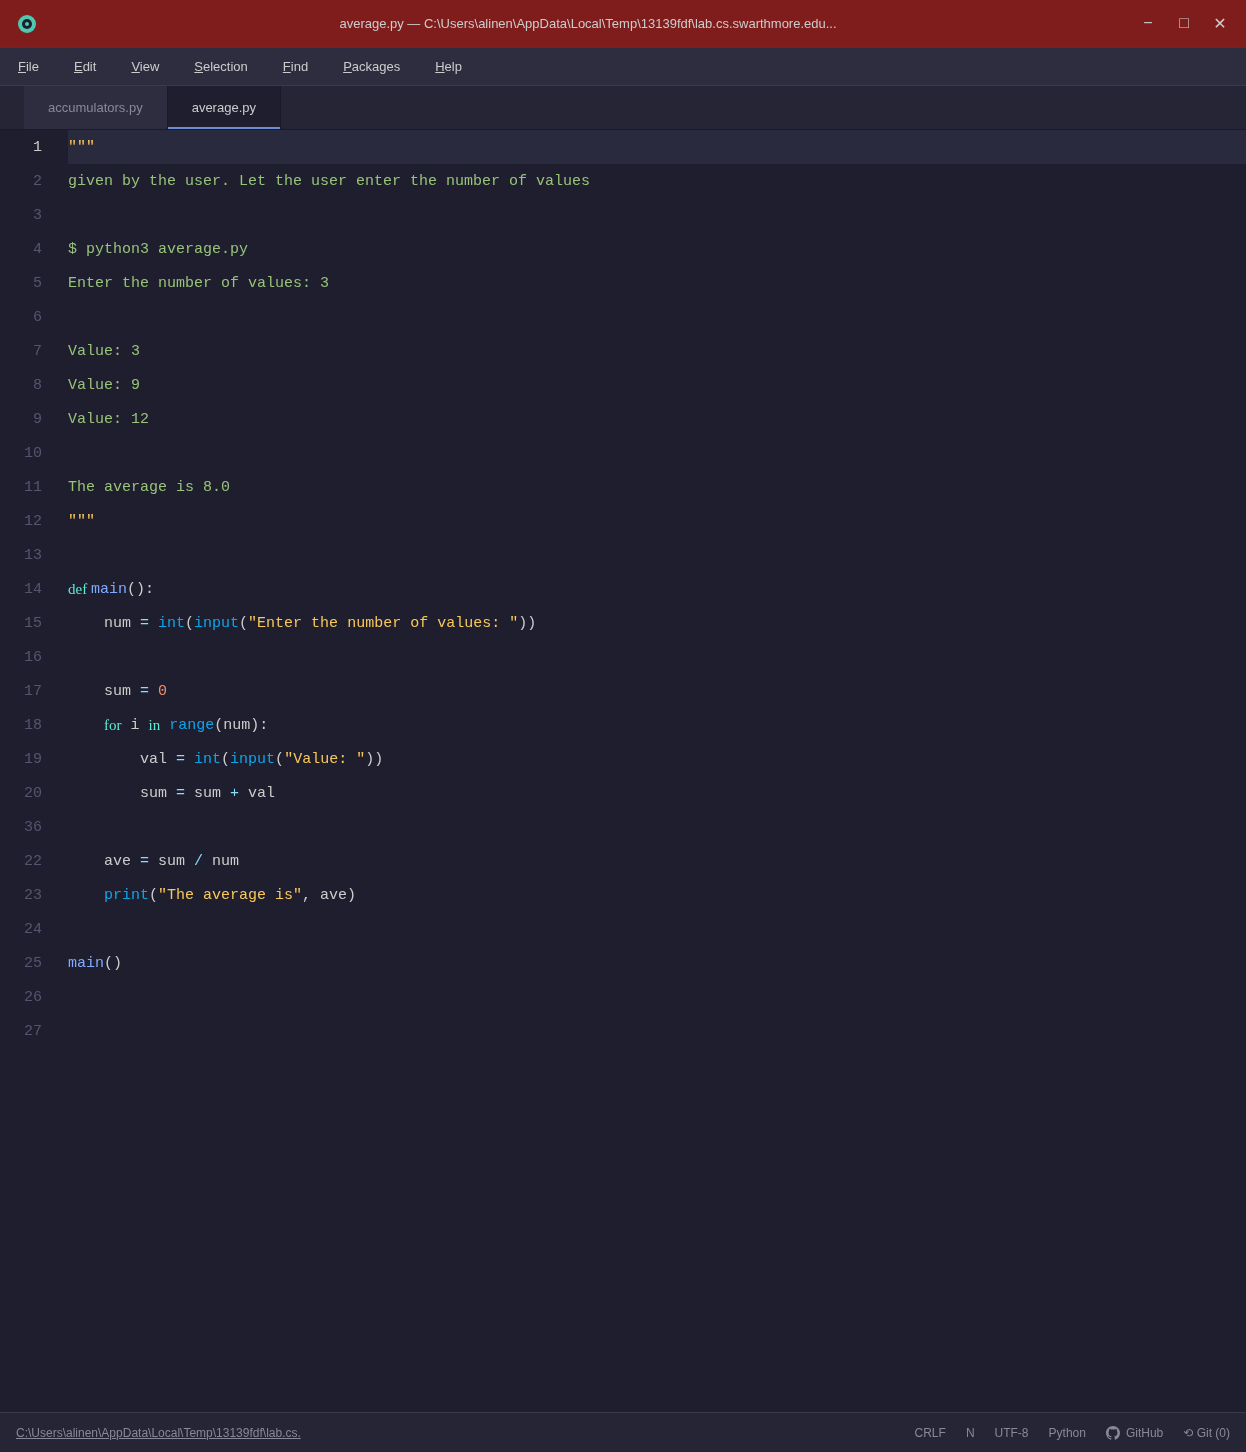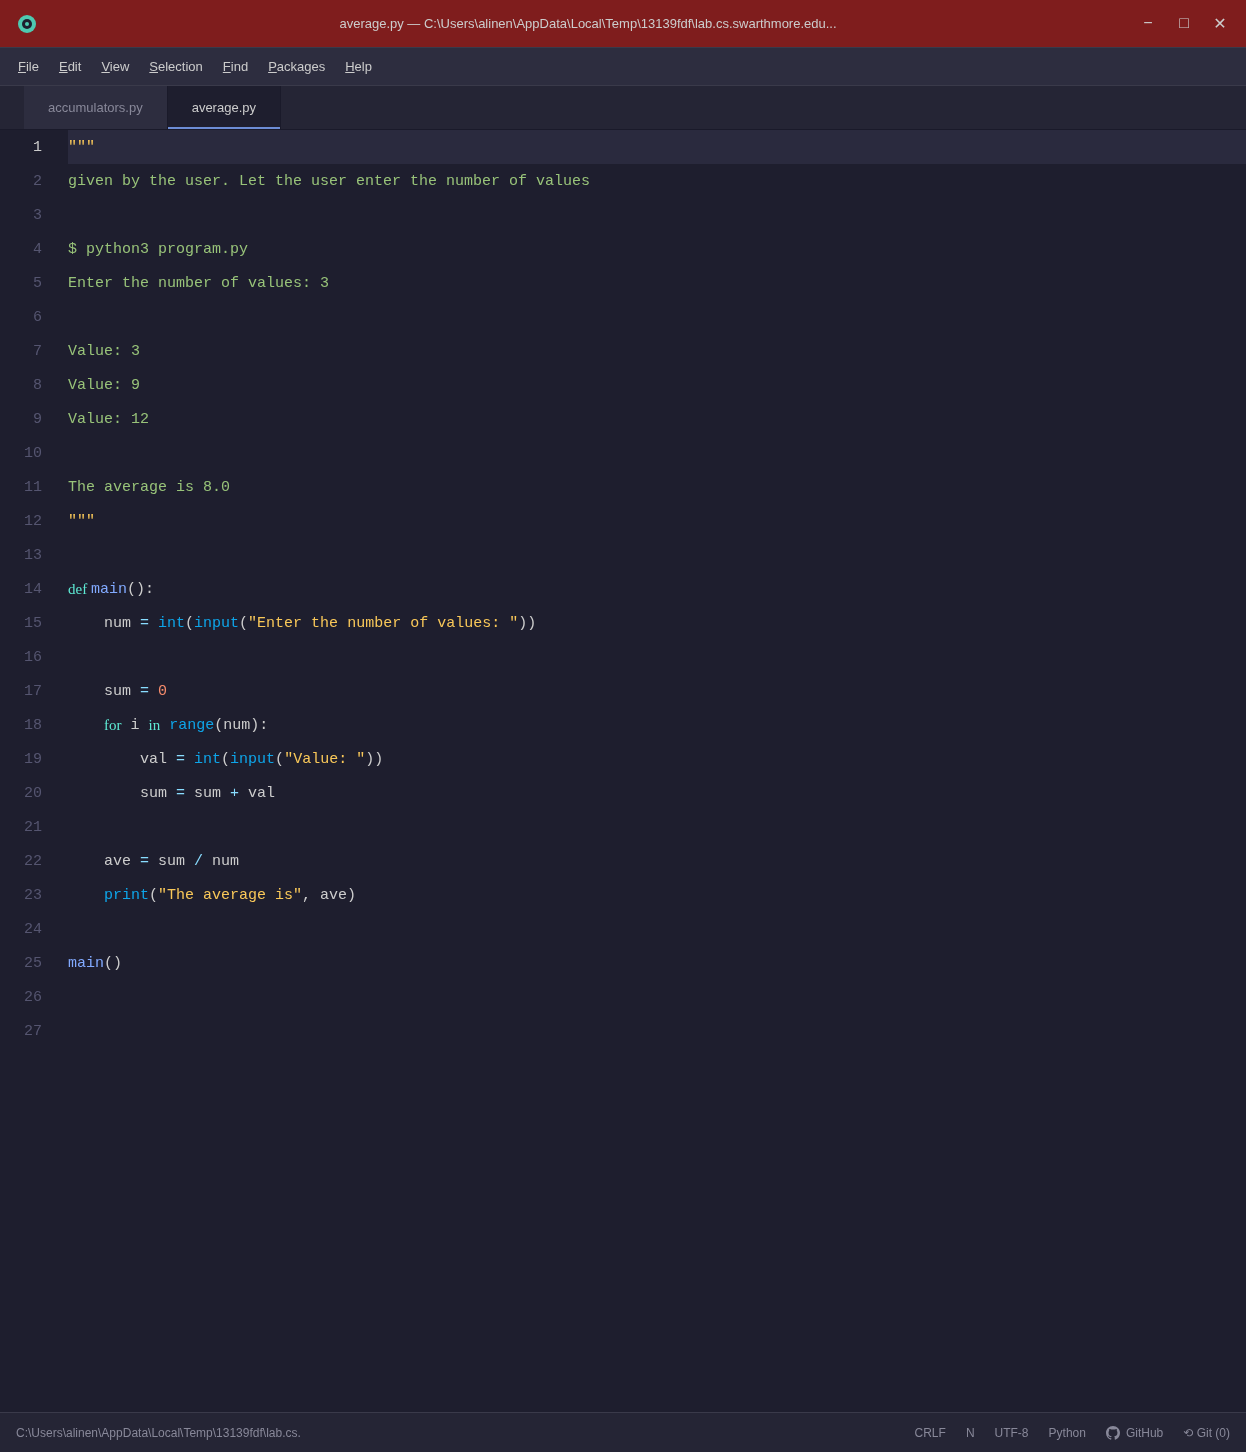--- a/index.html
+++ b/index.html
@@ -62,21 +62,21 @@
       font-family: 'Segoe UI', sans-serif;
     }
 
     
     .menu-bar {
       height: 38px;
       background: #2d2d3f;
       display: flex;
       align-items: center;
       padding: 0 8px;
-      gap: 0;
+      gap: 15px;
       border-bottom: 1px solid #3a3a4a;
     }
 
     .menu-item {
       color: #cccccc;
       font-family: 'Segoe UI', sans-serif;
       font-size: 13px;
       padding: 4px 10px;
       border-radius: 4px;
       cursor: pointer;
@@ -207,20 +207,21 @@
 
     .status-item {
       color: #888899;
       font-family: 'Segoe UI', sans-serif;
       font-size: 12px;
       cursor: pointer;
     }
 
     .status-path {
       flex: 1;
+      text-decoration: underline;
     }
 
     .status-right {
       display: flex;
       gap: 20px;
     }
 
     .github-icon {
       display: flex;
       align-items: center;
@@ -281,21 +282,21 @@
     <div class="line-number">11</div>
     <div class="line-number">12</div>
     <div class="line-number">13</div>
     <div class="line-number">14</div>
     <div class="line-number">15</div>
     <div class="line-number">16</div>
     <div class="line-number">17</div>
     <div class="line-number">18</div>
     <div class="line-number">19</div>
     <div class="line-number">20</div>
-    <div class="line-number">21</div>
+    <div class="line-number">36</div>
     <div class="line-number">22</div>
     <div class="line-number">23</div>
     <div class="line-number">24</div>
     <div class="line-number">25</div>
     <div class="line-number">26</div>
     <div class="line-number">27</div>
   </div>
 
   <div class="code-area">
 
@@ -304,21 +305,21 @@
     </div>
 
 
     <div class="code-line">
       <span class="c-comment">given by the user. Let the user enter the number of values</span>
     </div>
 
     <div class="code-line">&nbsp;</div>
 
     <div class="code-line">
-      <span class="c-comment">$ python3 program.py</span>
+      <span class="c-comment">$ python3 average.py</span>
     </div>
 
     <div class="code-line">
       <span class="c-comment">Enter the number of values: 3</span>
     </div>
 
     <div class="code-line">&nbsp;</div>
 
     <div class="code-line">
       <span class="c-comment">Value: 3</span>

